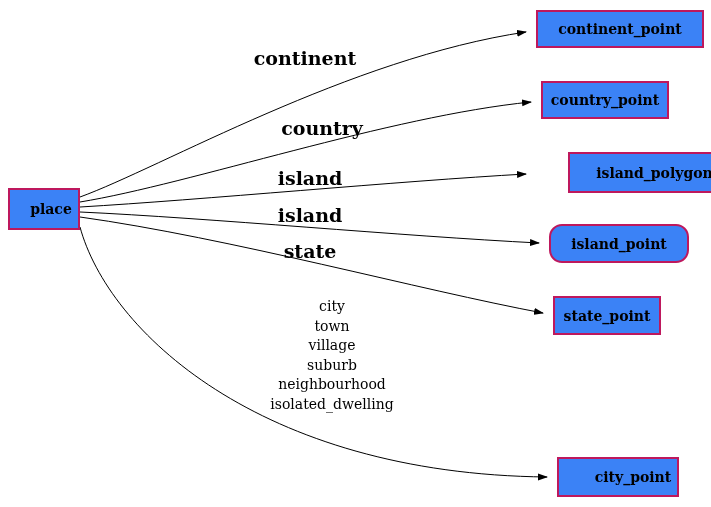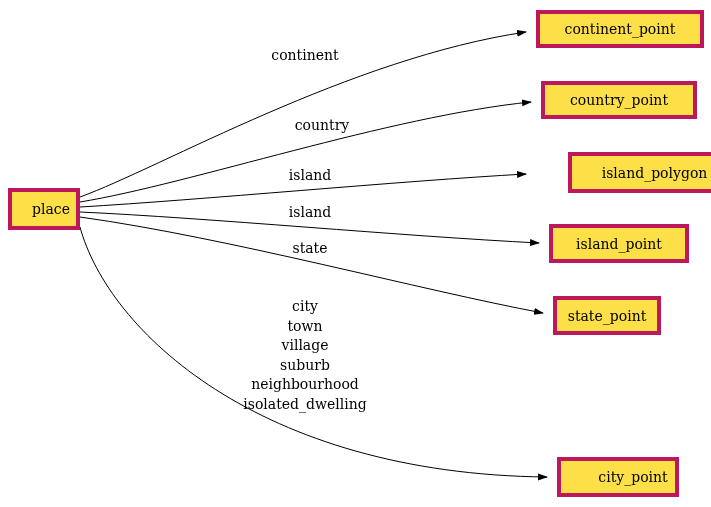--- a/index.html
+++ b/index.html
@@ -20,44 +20,47 @@
     left: 0;
     top: 0;
   }
   .edges-svg path {
     fill: none;
     stroke: #000000;
     stroke-width: 1;
   }
   .node {
     position: absolute;
-    border: 4px solid #be185d;
-    background: #fde047;
+    border: 2px solid #be185d;
+    background: #3b82f6;
     display: flex;
     align-items: center;
     justify-content: center;
     font-size: 14px;
     color: #000000;
     box-sizing: border-box;
+    font-weight: bold;
   }
   .edge-label {
     position: absolute;
     transform: translateX(-50%);
-    font-size: 14px;
+    font-size: 19px;
     color: #000000;
     white-space: nowrap;
+    font-weight: bold;
   }
   .edge-label-multi {
     position: absolute;
     transform: translateX(-50%);
     font-size: 14px;
     color: #000000;
     text-align: center;
     line-height: 19.5px;
     white-space: nowrap;
+    margin-left: 27px;
   }
 </style>
 </head>
 <body>
 
 <div class="canvas">
 
   <svg class="edges-svg" width="711" height="507" viewBox="0 0 711 507">
     <defs>
       <marker id="arrow" markerWidth="11" markerHeight="8" refX="9" refY="4" orient="auto" markerUnits="userSpaceOnUse">
@@ -73,29 +76,29 @@
   </svg>
 
   <div class="node" style="left:8px; top:188px; width:72px; height:42px;padding-left:14px;">
     <span>place</span>
   </div>
 
   <div class="node" style="left:536px; top:10px; width:168px; height:38px;">
     <span>continent_point</span>
   </div>
 
-  <div class="node" style="left:541px; top:81px; width:156px; height:38px;">
+  <div class="node" style="left:541px; top:81px; width:128px; height:38px;">
     <span>country_point</span>
   </div>
 
   <div class="node" style="left:568px; top:152px; width:173px; height:41px;text-align:center;">
     <span>island_polygon</span>
   </div>
 
-  <div class="node" style="left:549px; top:224px; width:140px; height:39px;">
+  <div class="node" style="left:549px; top:224px; width:140px; height:39px;border-radius:13px;">
     <span>island_point</span>
   </div>
 
   <div class="node" style="left:553px; top:296px; width:108px; height:39px;">
     <span>state_point</span>
   </div>
 
   <div class="node" style="left:557px; top:457px; width:122px; height:40px;padding-left:30px;">
     <span>city_point</span>
   </div>

